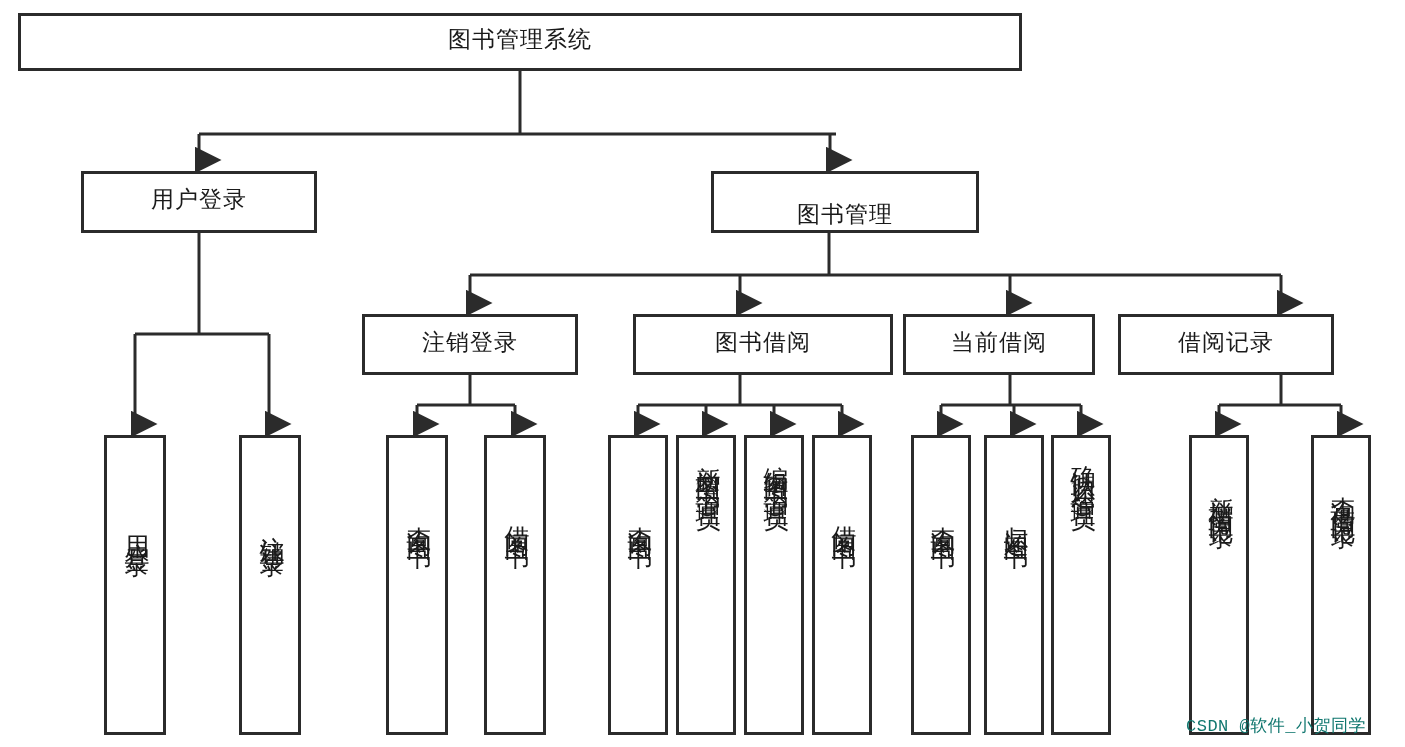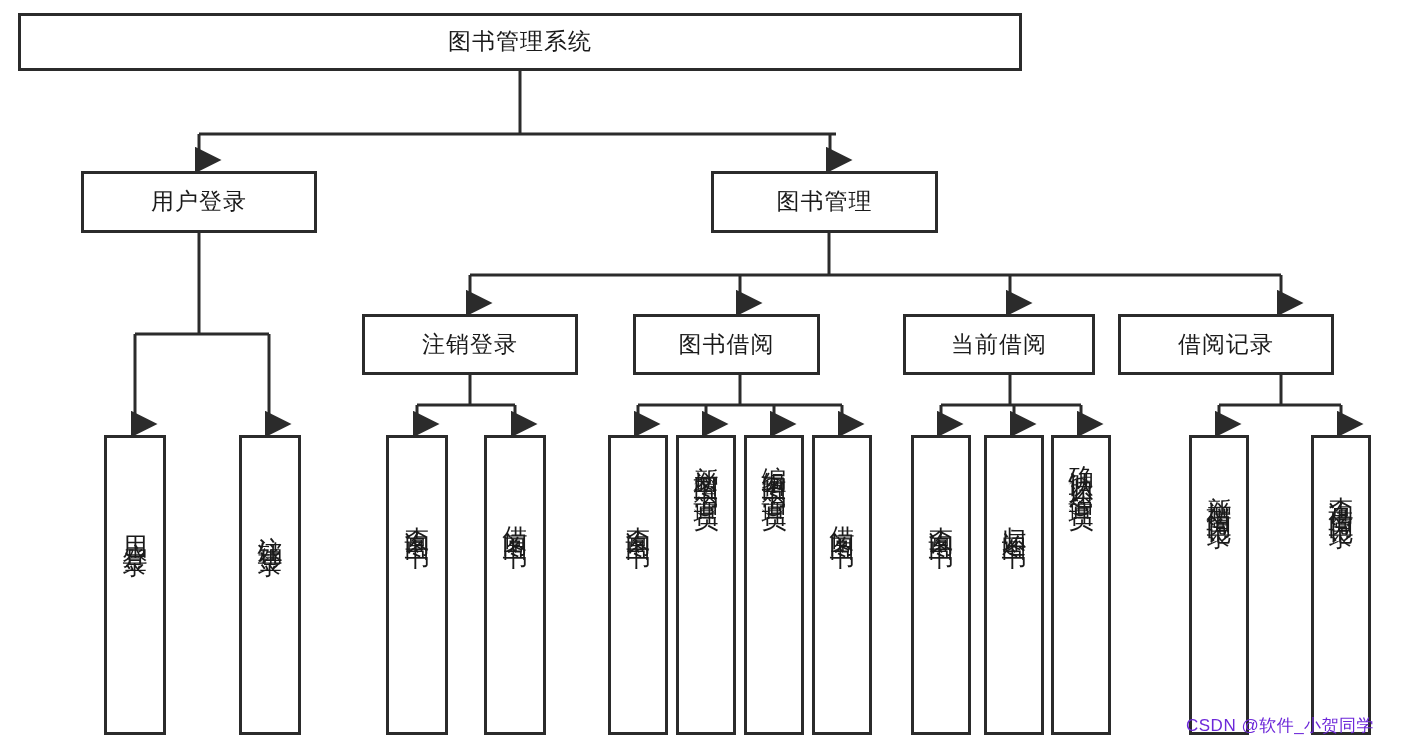--- a/index.html
+++ b/index.html
@@ -9,20 +9,21 @@
   }
   body {
     font-family: "Liberation Sans", "DejaVu Sans", sans-serif;
   }
   #canvas {
     position: relative;
     width: 1405px;
     height: 747px;
     background: #ffffff;
     overflow: hidden;
+    font-family: Liberation Mono, monospace;
   }
   svg.wires {
     position: absolute;
     left: 0;
     top: 0;
     width: 1405px;
     height: 747px;
     pointer-events: none;
   }
   .node {
@@ -62,21 +63,21 @@
     font-size: 25px;
     line-height: 1.0;
     letter-spacing: 6px;
     white-space: nowrap;
   }
   .watermark {
     position: absolute;
     left: 1186px;
     top: 714px;
     font-size: 17px;
-    color: #6d28d9;
+    color: #0f766e;
     white-space: nowrap;
     letter-spacing: 0.5px;
   }
 </style>
 </head>
 <body>
 
 <div id="canvas">
 
   <svg class="wires" viewBox="0 0 1405 747" xmlns="http://www.w3.org/2000/svg">
@@ -129,28 +130,28 @@
     </g>
   </svg>
 
   <div class="node root h" style="left:18px; top:13px; width:1004px; height:58px;">
     <span class="label">图书管理系统</span>
   </div>
 
   <div class="node h" style="left:81px; top:171px; width:236px; height:62px;">
     <span class="label">用户登录</span>
   </div>
-  <div class="node h" style="left:711px; top:171px; width:227px; height:62px;">
+  <div class="node h" style="left:711px; top:171px; width:268px; height:62px;align-items:flex-end;">
     <span class="label">图书管理</span>
   </div>
 
   <div class="node h" style="left:362px; top:314px; width:216px; height:61px;">
     <span class="label">注销登录</span>
   </div>
-  <div class="node h" style="left:633px; top:314px; width:187px; height:61px;justify-content:center;">
+  <div class="node h" style="left:633px; top:314px; width:260px; height:61px;justify-content:center;">
     <span class="label">图书借阅</span>
   </div>
   <div class="node h" style="left:903px; top:314px; width:192px; height:61px;">
     <span class="label">当前借阅</span>
   </div>
   <div class="node h" style="left:1118px; top:314px; width:216px; height:61px;">
     <span class="label">借阅记录</span>
   </div>
 
   <div class="node v" style="left:104px; top:435px; width:62px; height:300px; padding-top:78px;">

